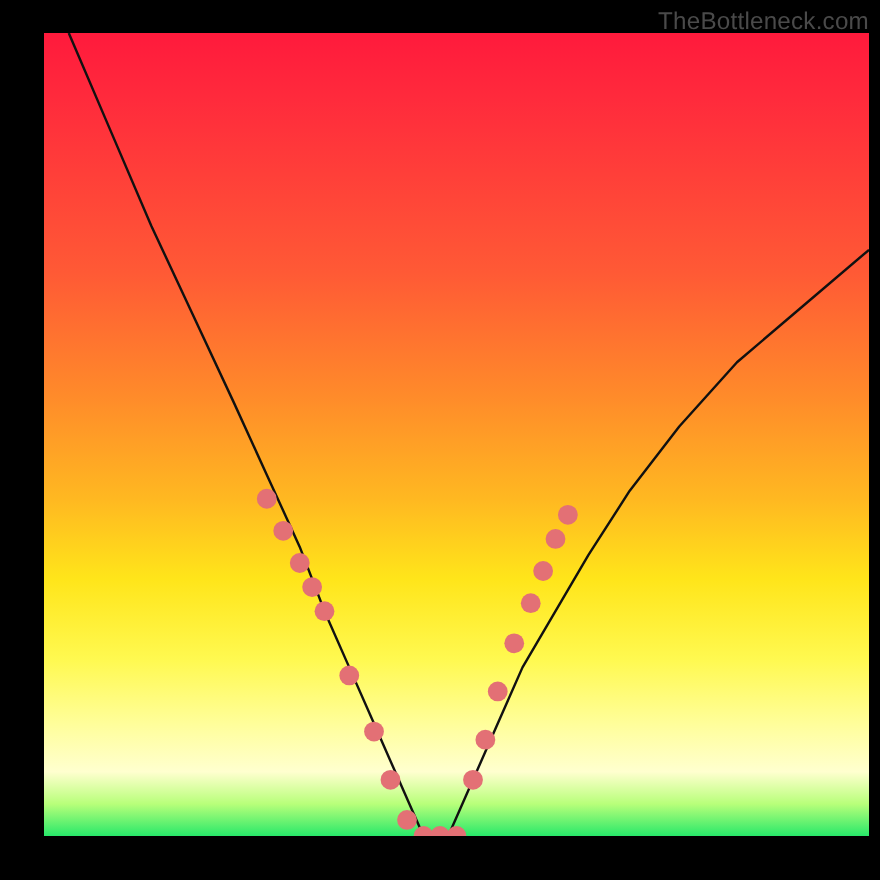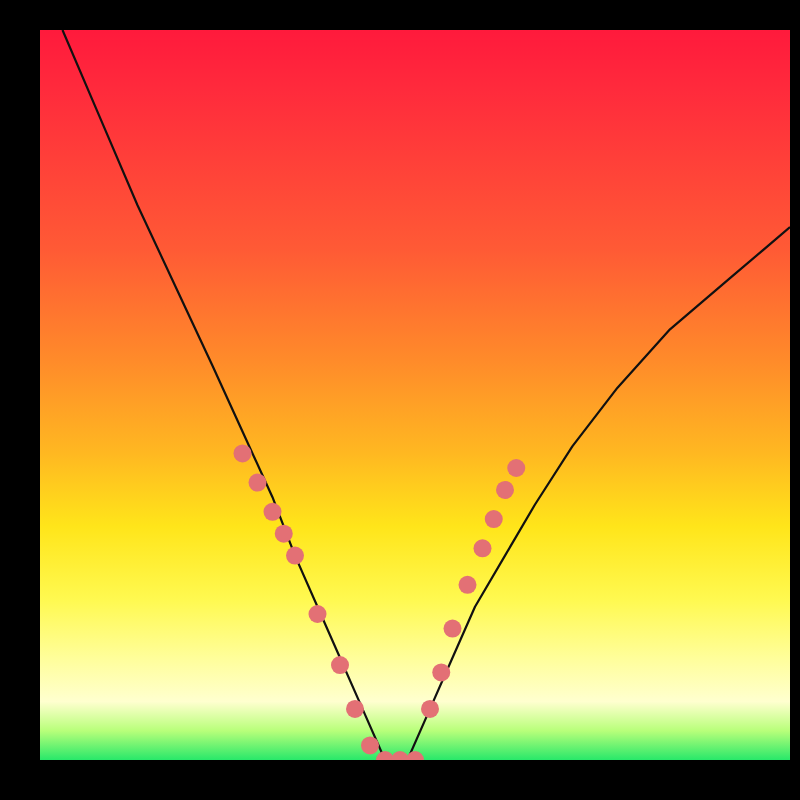--- a/index.html
+++ b/index.html
@@ -84,13 +84,14 @@
           <circle cx="401.25" cy="642.4" r="9" fill="#e37075"></circle>
           <circle cx="412.50000000000006" cy="598.6" r="9" fill="#e37075"></circle>
           <circle cx="427.49999999999994" cy="554.8" r="9" fill="#e37075"></circle>
           <circle cx="442.5" cy="518.3" r="9" fill="#e37075"></circle>
           <circle cx="453.75" cy="489.1" r="9" fill="#e37075"></circle>
           <circle cx="465" cy="459.9" r="9" fill="#e37075"></circle>
           <circle cx="476.25" cy="438" r="9" fill="#e37075"></circle>
         </g>
     </svg>
   </div>
+  <div class="watermark">TheBottleneck.com</div>
 </div>
 
 </body></html>

